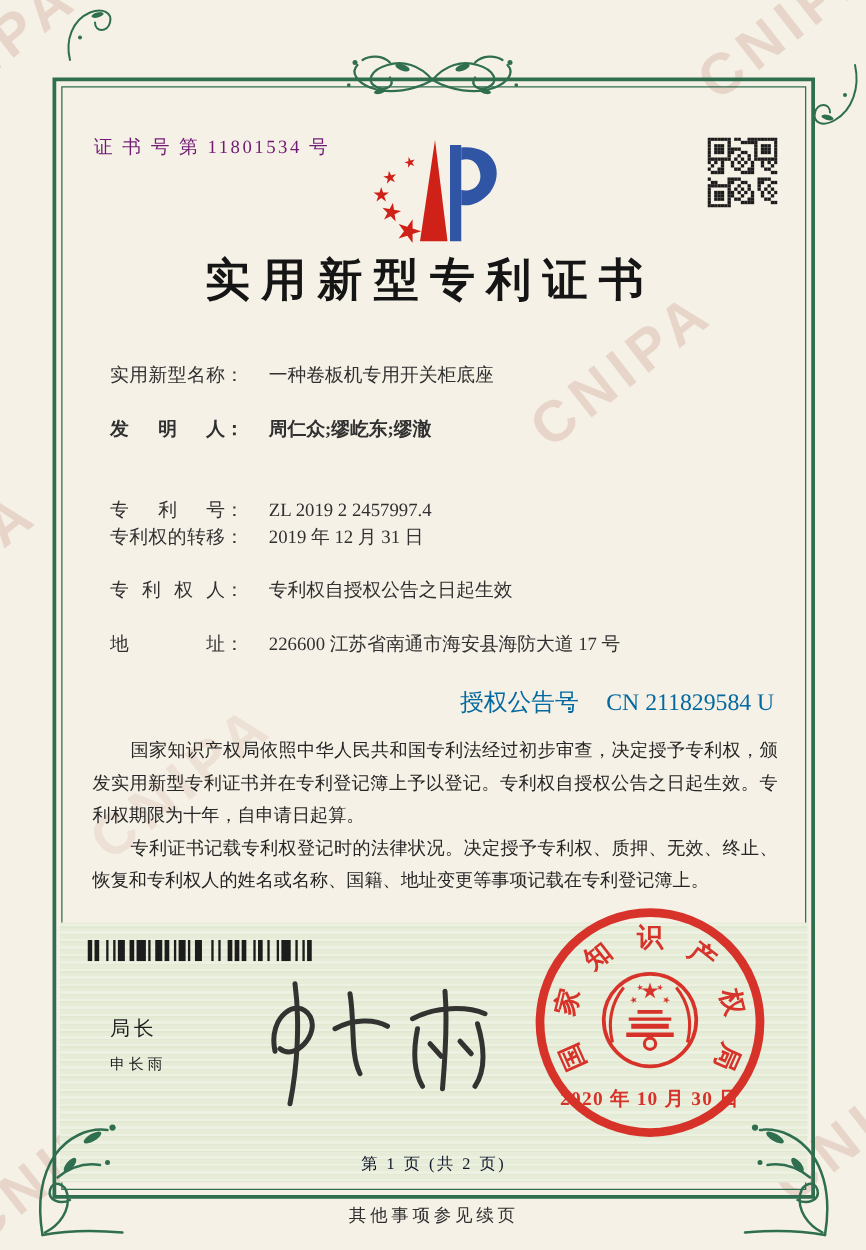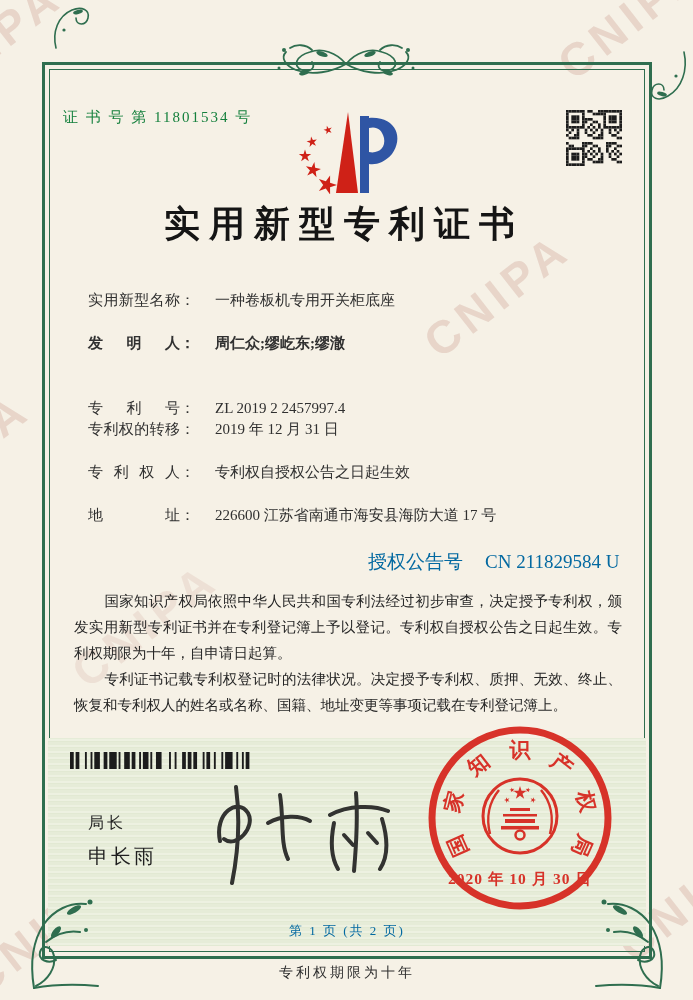--- a/index.html
+++ b/index.html
@@ -18,45 +18,45 @@
   .wm7{left:606px;top:872px;}
   
   .frame{position:absolute;left:42px;top:62px;width:610px;height:897px;
          box-sizing:border-box;border:3px solid #2f6e4f;}
   .frame-inner{position:absolute;inset:4px;border:1px solid #2f6e4f;}
   
   .band{position:absolute;left:48px;top:738px;width:598px;height:208px;
         background:repeating-linear-gradient(0deg,#e2e9d3 0 1px,#edf1e1 1px 3px,#e6ecd8 3px 6px);}
   .orn{position:absolute;}
   
-  .cert-no{position:absolute;left:63px;top:108px;font-size:15px;letter-spacing:2px;color:#15803d;}
+  .cert-no{position:absolute;left:75px;top:108px;font-size:15px;letter-spacing:2px;color:#701a75;}
   .logo{position:absolute;left:296px;top:108px;}
   .qr{position:absolute;left:566px;top:110px;}
   .title{position:absolute;left:0;top:200px;width:688px;text-align:center;
          font-size:36px;font-weight:bold;letter-spacing:9px;color:#151515;}
   
   .frow{position:absolute;left:88px;white-space:nowrap;font-size:15px;color:#303030;}
   .flabel{display:inline-block;width:92px;text-align:justify;text-align-last:justify;}
   .fvalue{margin-left:20px;}
   .r1{top:291px;} .r2{top:334px;font-weight:bold;} .r3{top:399px;} .r4{top:420px;}
   .r5{top:463px;} .r6{top:506px;} .r7{top:549px;}
   .frow2{position:absolute;left:368px;top:549px;white-space:nowrap;font-size:19px;color:#0369a1;}
   .frow2 .flabel{width:78px;}
   
   .paras{position:absolute;left:74px;top:588px;width:548px;font-size:14.5px;
          line-height:1.8;text-align:justify;color:#262626;}
   .paras p{margin:0;text-indent:2.1em;}
   
   .barcode{position:absolute;left:70px;top:752px;}
   .director-role{position:absolute;left:88px;top:813px;font-size:16px;letter-spacing:3px;color:#1f1f1f;}
-  .director-name{position:absolute;left:88px;top:843px;font-size:20px;letter-spacing:3px;color:#1f1f1f;}
+  .director-name{position:absolute;left:88px;top:843px;font-size:12px;letter-spacing:3px;color:#1f1f1f;}
   .signature{position:absolute;left:192px;top:783px;}
   .seal{position:absolute;left:421px;top:719px;}
   .page-info{position:absolute;left:42px;top:922px;width:610px;text-align:center;
-             font-size:13px;letter-spacing:2px;color:#0369a1;}
+             font-size:13px;letter-spacing:2px;color:#0f172a;}
   .cont-note{position:absolute;left:42px;top:964px;width:610px;text-align:center;
              font-size:14px;letter-spacing:3px;color:#2e2e2e;}
   svg{display:block;}
 </style>
 </head>
 <body>
 
 <div class="page">
 
   <span class="wm wm1">CNIPA</span>
@@ -453,15 +453,15 @@
         <path fill="#d6251c" d="M-19,8 h38 v3.5 h-38 z M-15,1 h30 v4 h-30 z M-17,-4 h34 v2.5 h-34 z M-10,-10 h20 v3 h-20 z"></path>
         <circle cx="0" cy="17" r="4.5" fill="none" stroke="#d6251c" stroke-width="2.5"></circle>
         <path d="M-30,16 C-34,0 -31,-16 -21,-28" fill="none" stroke="#d6251c" stroke-width="2.5"></path>
         <path d="M30,16 C34,0 31,-16 21,-28" fill="none" stroke="#d6251c" stroke-width="2.5"></path>
       </g>
       <text x="0" y="66" fill="#d6251c" font-size="15.5" font-weight="bold" text-anchor="middle" letter-spacing="1" font-family="Liberation Serif, serif">2020 年 10 月 30 日</text>
     </g>
   </svg>
 
   <div class="page-info">第 1 页 (共 2 页)</div>
-  <div class="cont-note">专利权期限为十年</div>
+  <div class="cont-note">其他事项参见续页</div>
 
 </div>
 
 </body></html>

